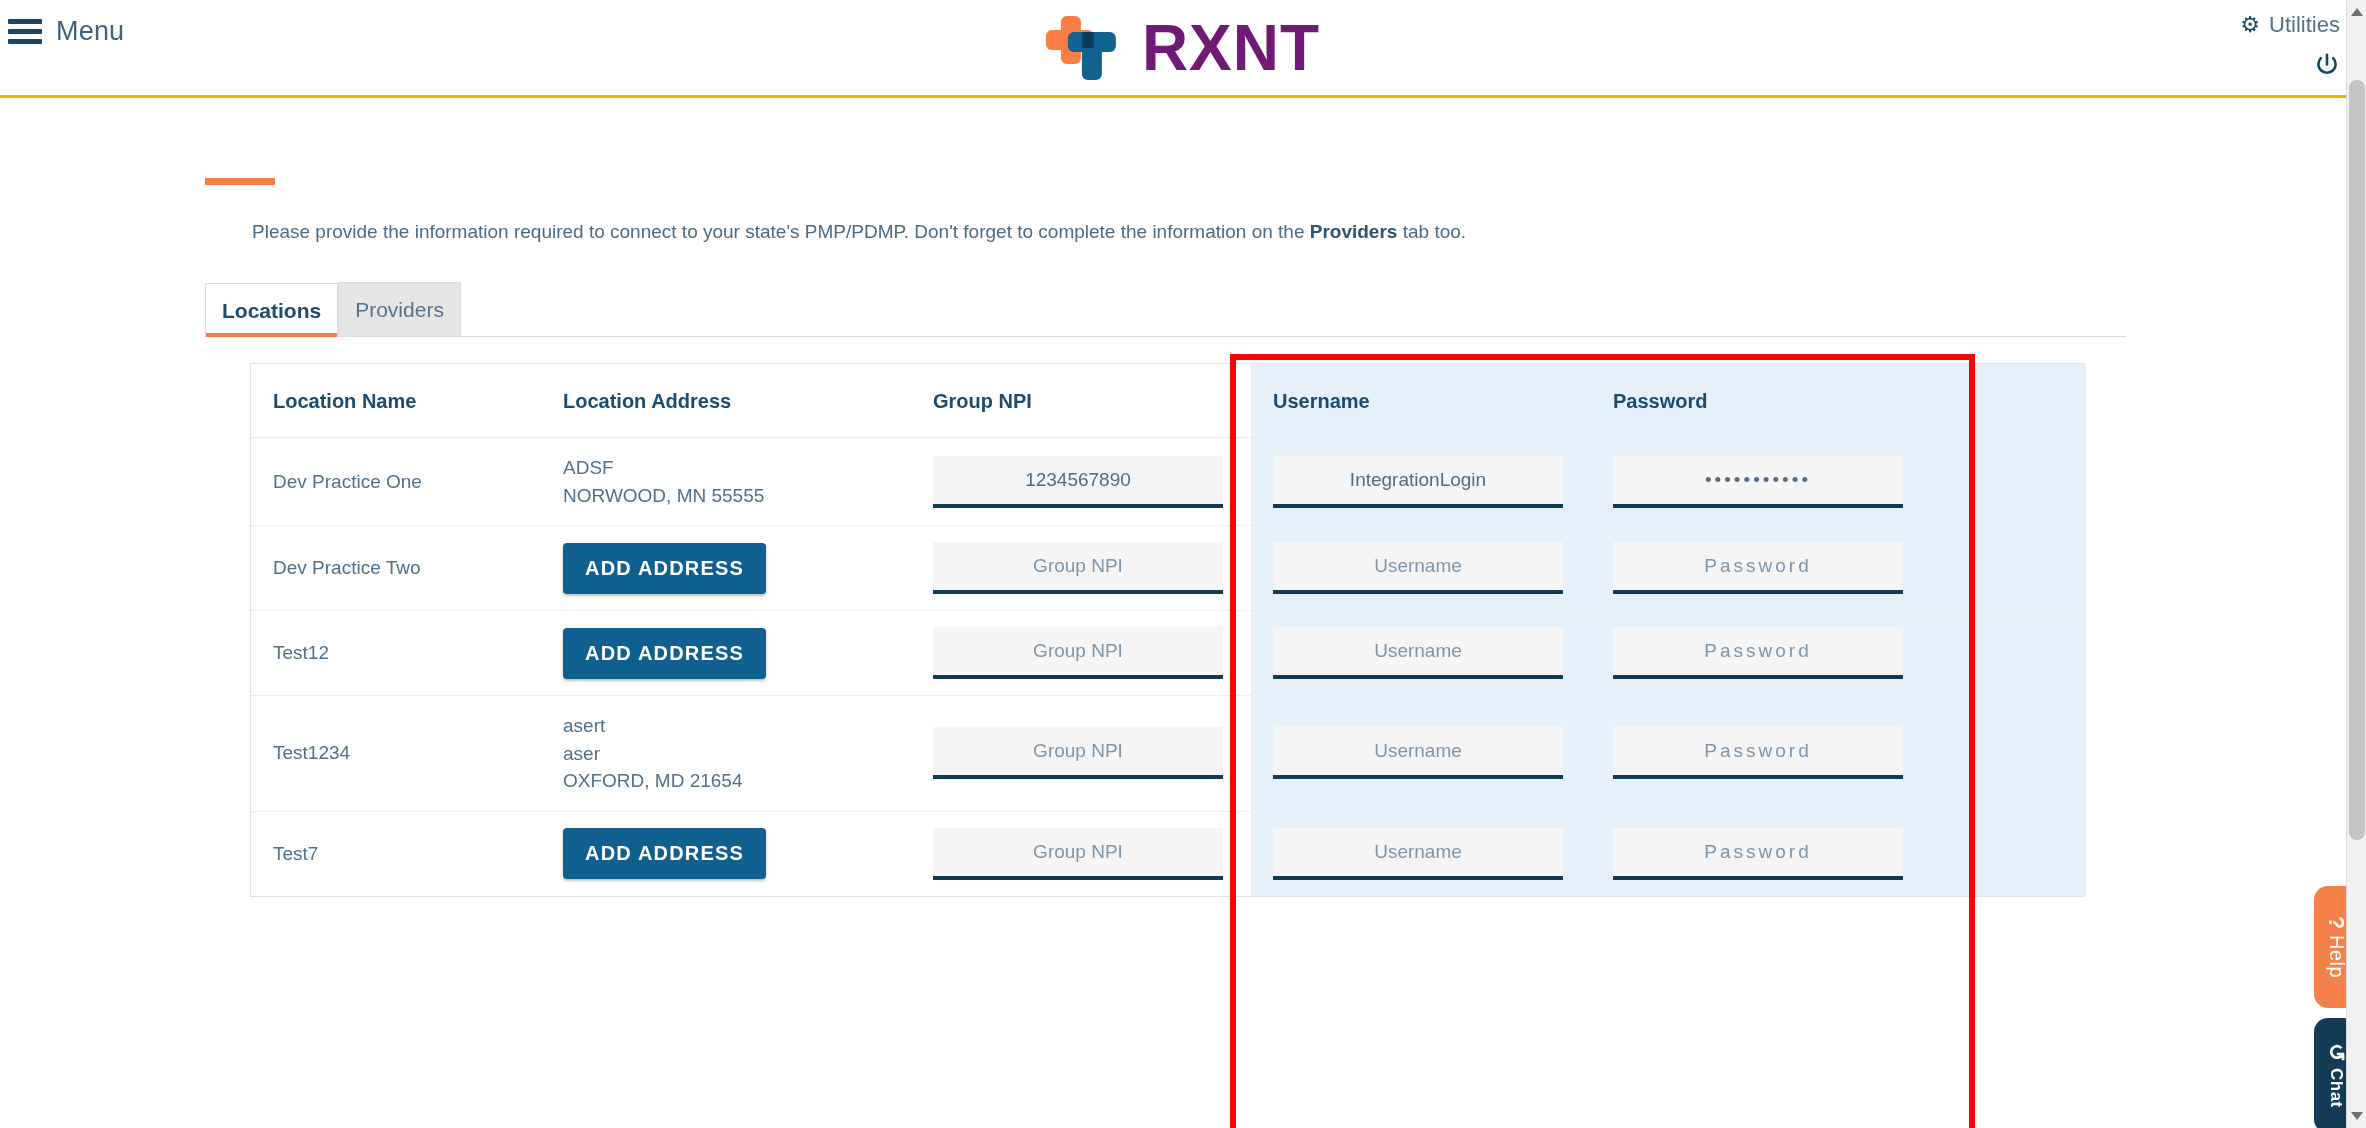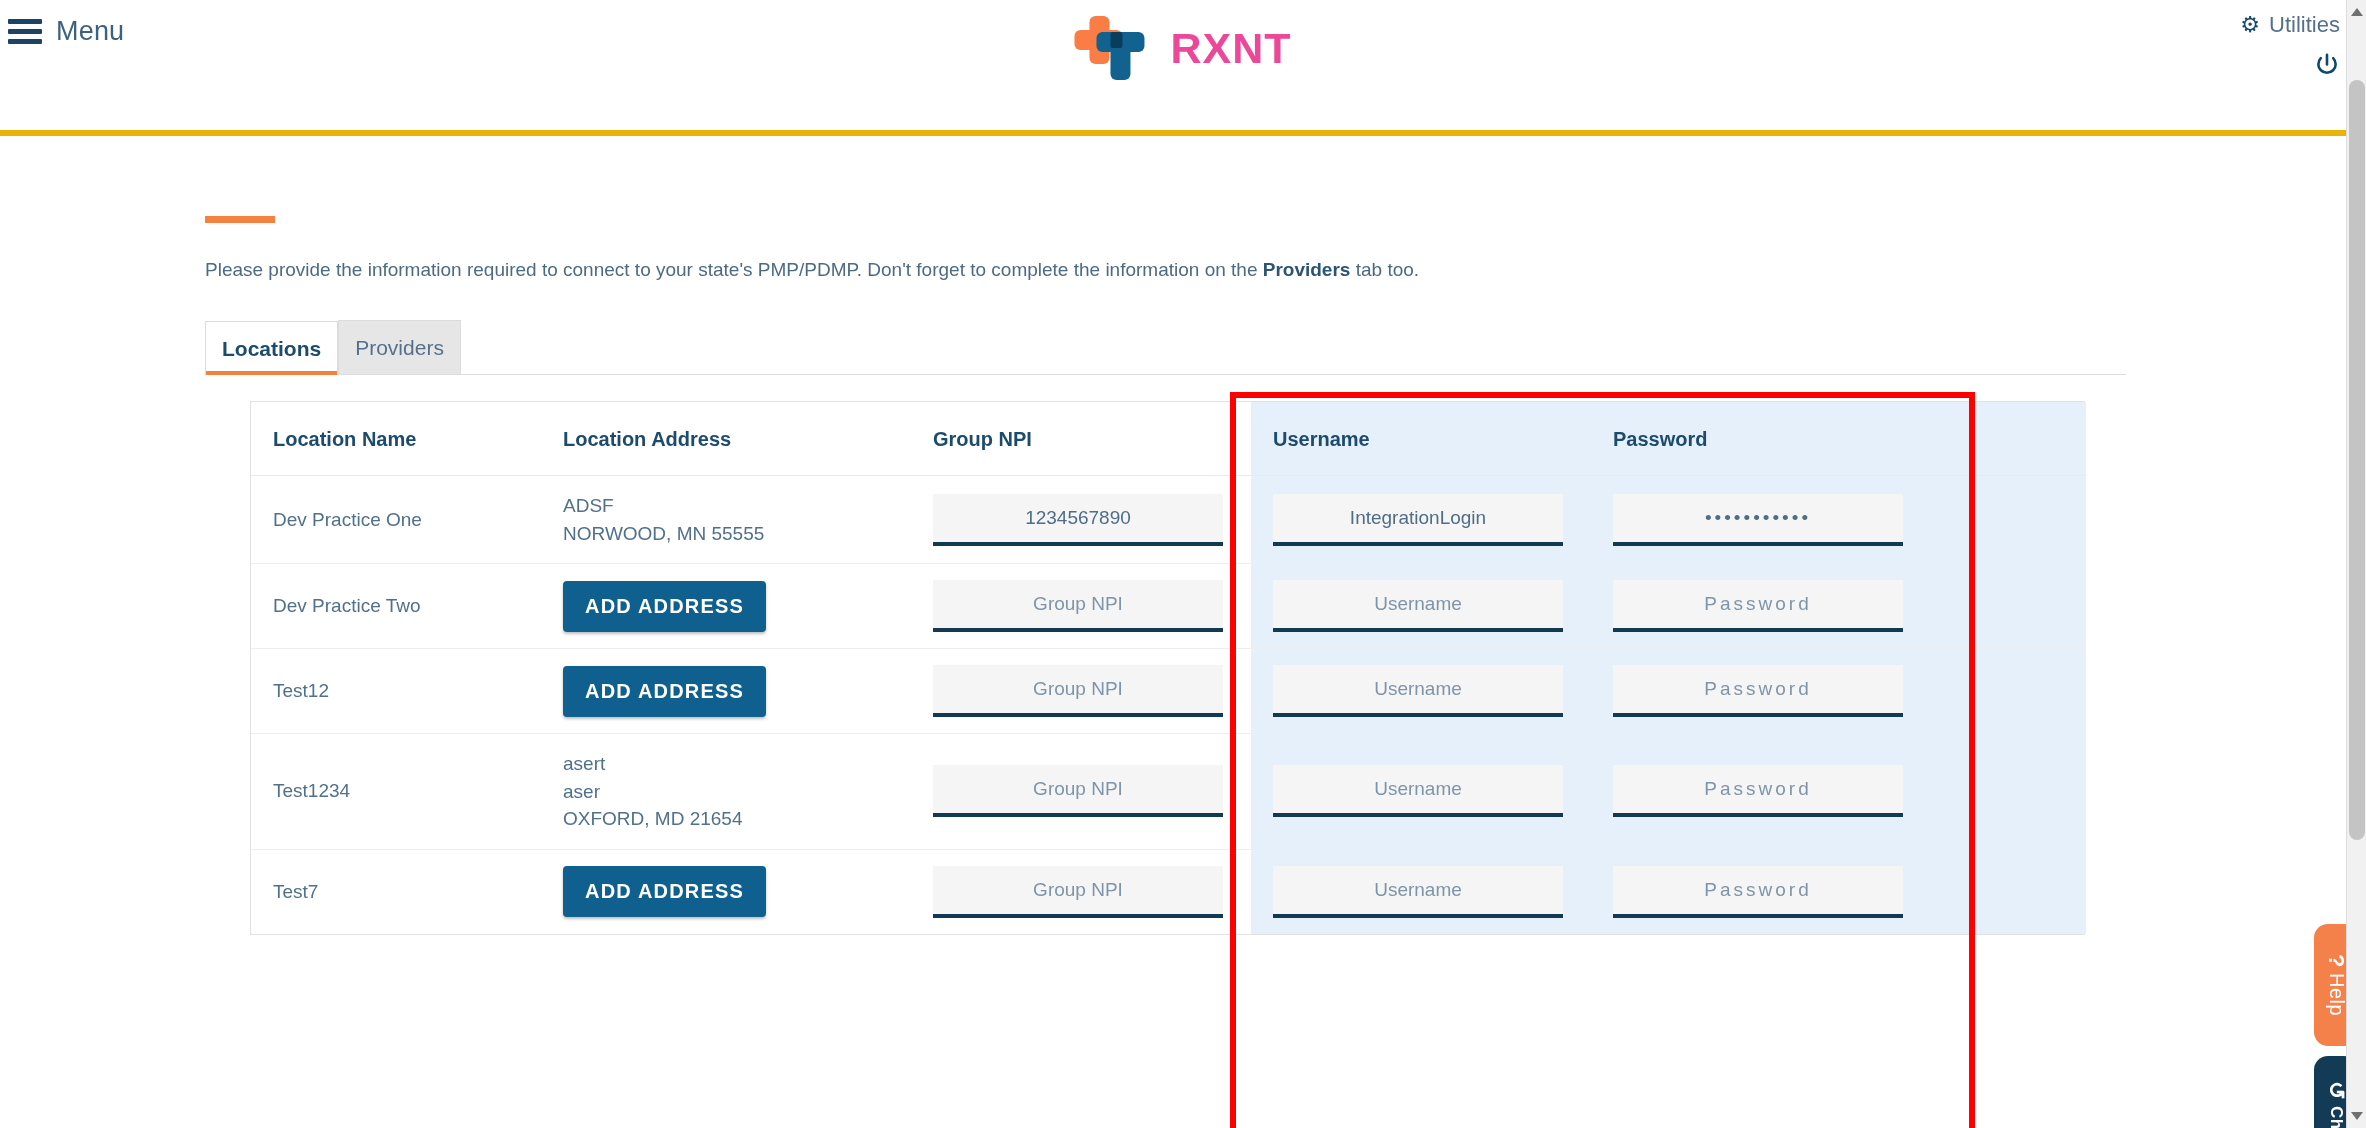--- a/index.html
+++ b/index.html
@@ -7,23 +7,23 @@
     width: 2366px;
     height: 1128px;
     overflow: hidden;
     background: #ffffff;
     font-family: "Liberation Sans", sans-serif;
   }
 
   
   .topbar {
     position: relative;
-    height: 136px;
+    height: 98px;
     background: #ffffff;
-    border-bottom: 6px solid #eab308;
+    border-bottom: 3px solid #eab308;
   }
   .menu-btn {
     position: absolute;
     left: 8px; top: 16px;
     display: flex;
     align-items: center;
     gap: 14px;
     cursor: pointer;
   }
   .hamburger { display: flex; flex-direction: column; gap: 5px; width: 34px; }
@@ -55,21 +55,21 @@
   .logo-mark .cross-b i {
     position: absolute; background: #12628f; border-radius: 6px;
   }
   .logo-mark .cross-b i.v { left: 14px; top: 0; width: 20px; height: 48px; }
   .logo-mark .cross-b i.h { left: 0; top: 0px; width: 48px; height: 20px; }
   .logo-mark .overlap {
     position: absolute; left: 36px; top: 18px; width: 12px; height: 16px;
     background: #0a3d5c; border-radius: 2px;
   }
   .logo-text {
-    font-size: 43px; font-weight: bold; color: #ec4899;
+    font-size: 64px; font-weight: bold; color: #701a75;
     letter-spacing: 1px; line-height: 1;
   }
 
   .utilities {
     position: absolute; right: 26px; top: 12px;
     display: flex; align-items: center; gap: 9px; cursor: pointer;
   }
   .gear-icon { font-size: 22px; color: #134a6b; line-height: 1; }
   .util-label { font-size: 22px; color: #55718a; }
   .power-btn {
@@ -95,20 +95,21 @@
     letter-spacing: .3px;
   }
   .title-rule {
     width: 70px; height: 7px; background: #f4813f;
     margin-top: 22px;
   }
   .subtitle {
     margin-top: 36px;
     font-size: 19px;
     color: #4c6b83;
+    margin-left: 47px;
   }
   .subtitle b { color: #2b5573; font-weight: bold; }
 
   
   .tabs {
     margin-top: 38px;
     display: flex;
     align-items: flex-end;
     border-bottom: 1px solid #dcdcdc;
     position: relative;

